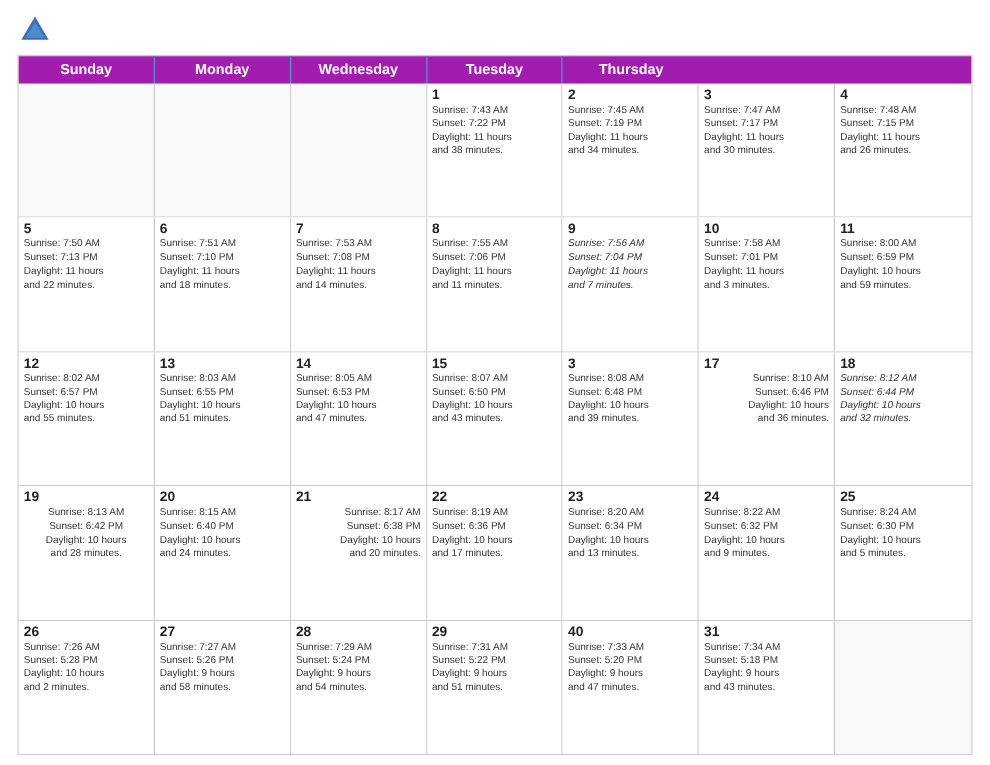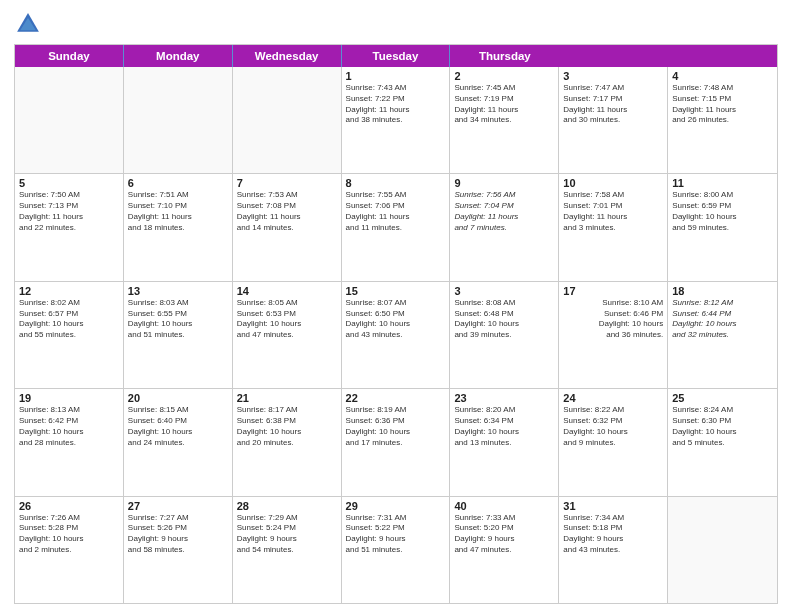--- a/index.html
+++ b/index.html
@@ -278,35 +278,35 @@
             <span class="day-num">18</span>
             <div class="cell-text" style="white-space: pre-line; font-style: italic;">Sunrise: 8:12 AM
 Sunset: 6:44 PM
 Daylight: 10 hours
 and 32 minutes.</div>
           </div>
         </div>
         <div class="cal-row">
           <div class="cal-cell">
             <span class="day-num">19</span>
-            <div class="cell-text" style="white-space: pre-line;">Sunrise: 8:13 AM
+            <div class="cell-text" style="white-space: pre-line; text-align: center;">Sunrise: 8:13 AM
 Sunset: 6:42 PM
 Daylight: 10 hours
 and 28 minutes.</div>
           </div>
           <div class="cal-cell">
             <span class="day-num">20</span>
             <div class="cell-text" style="white-space: pre-line;">Sunrise: 8:15 AM
 Sunset: 6:40 PM
 Daylight: 10 hours
 and 24 minutes.</div>
           </div>
           <div class="cal-cell">
             <span class="day-num">21</span>
-            <div class="cell-text" style="white-space: pre-line;">Sunrise: 8:17 AM
+            <div class="cell-text" style="white-space: pre-line; text-align: right;">Sunrise: 8:17 AM
 Sunset: 6:38 PM
 Daylight: 10 hours
 and 20 minutes.</div>
           </div>
           <div class="cal-cell">
             <span class="day-num">22</span>
             <div class="cell-text" style="white-space: pre-line;">Sunrise: 8:19 AM
 Sunset: 6:36 PM
 Daylight: 10 hours
 and 17 minutes.</div>

